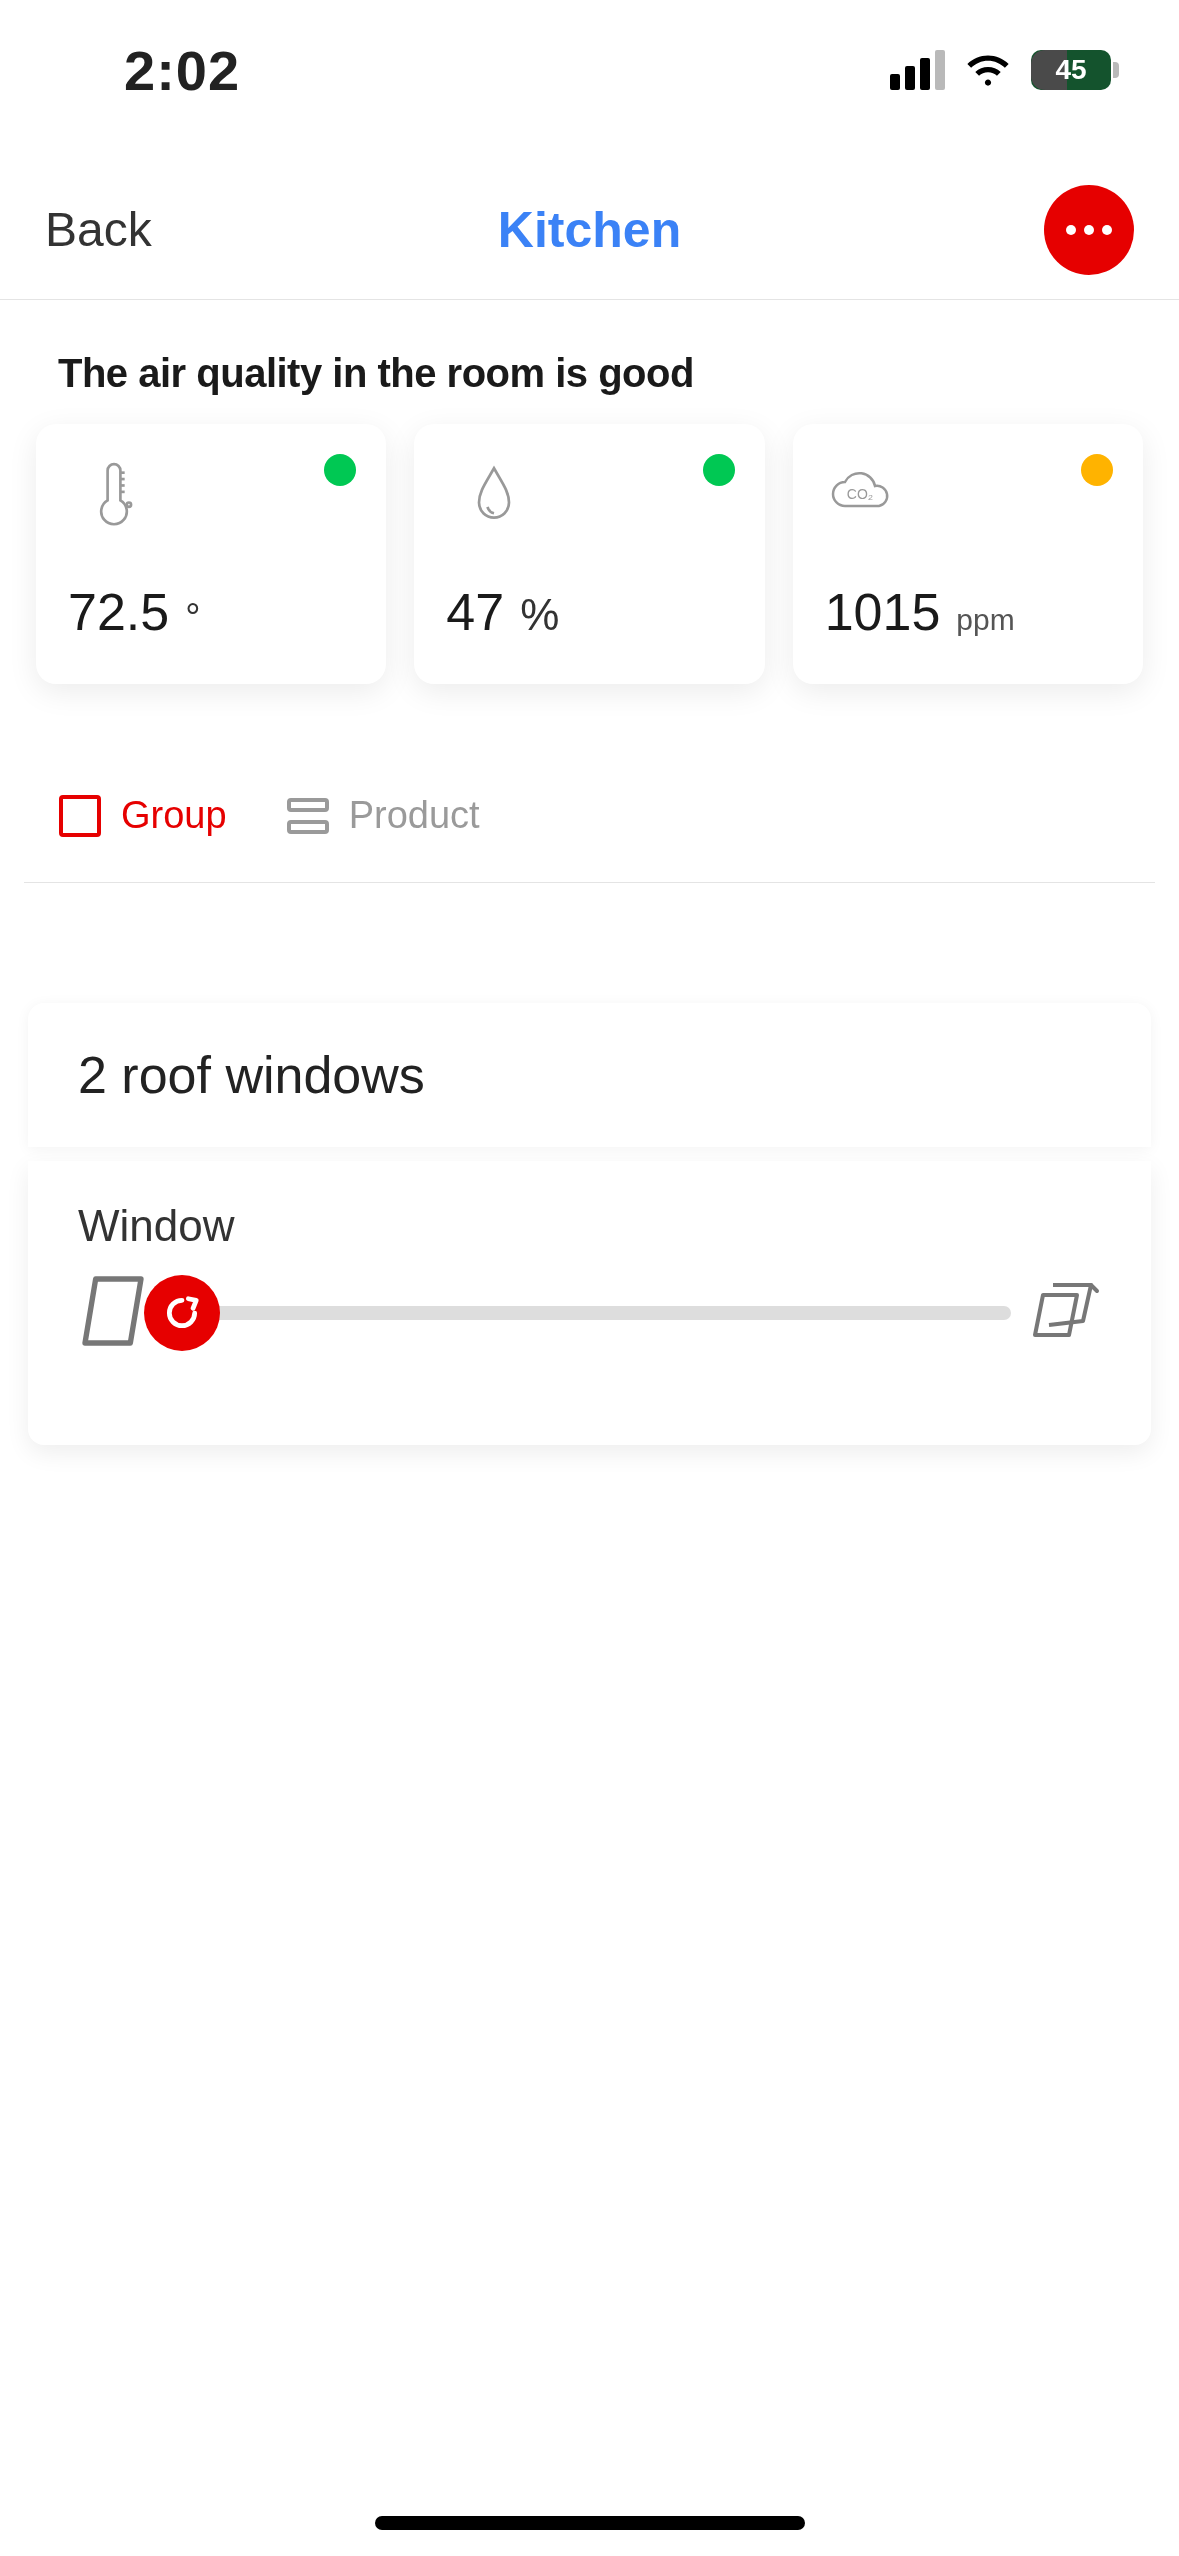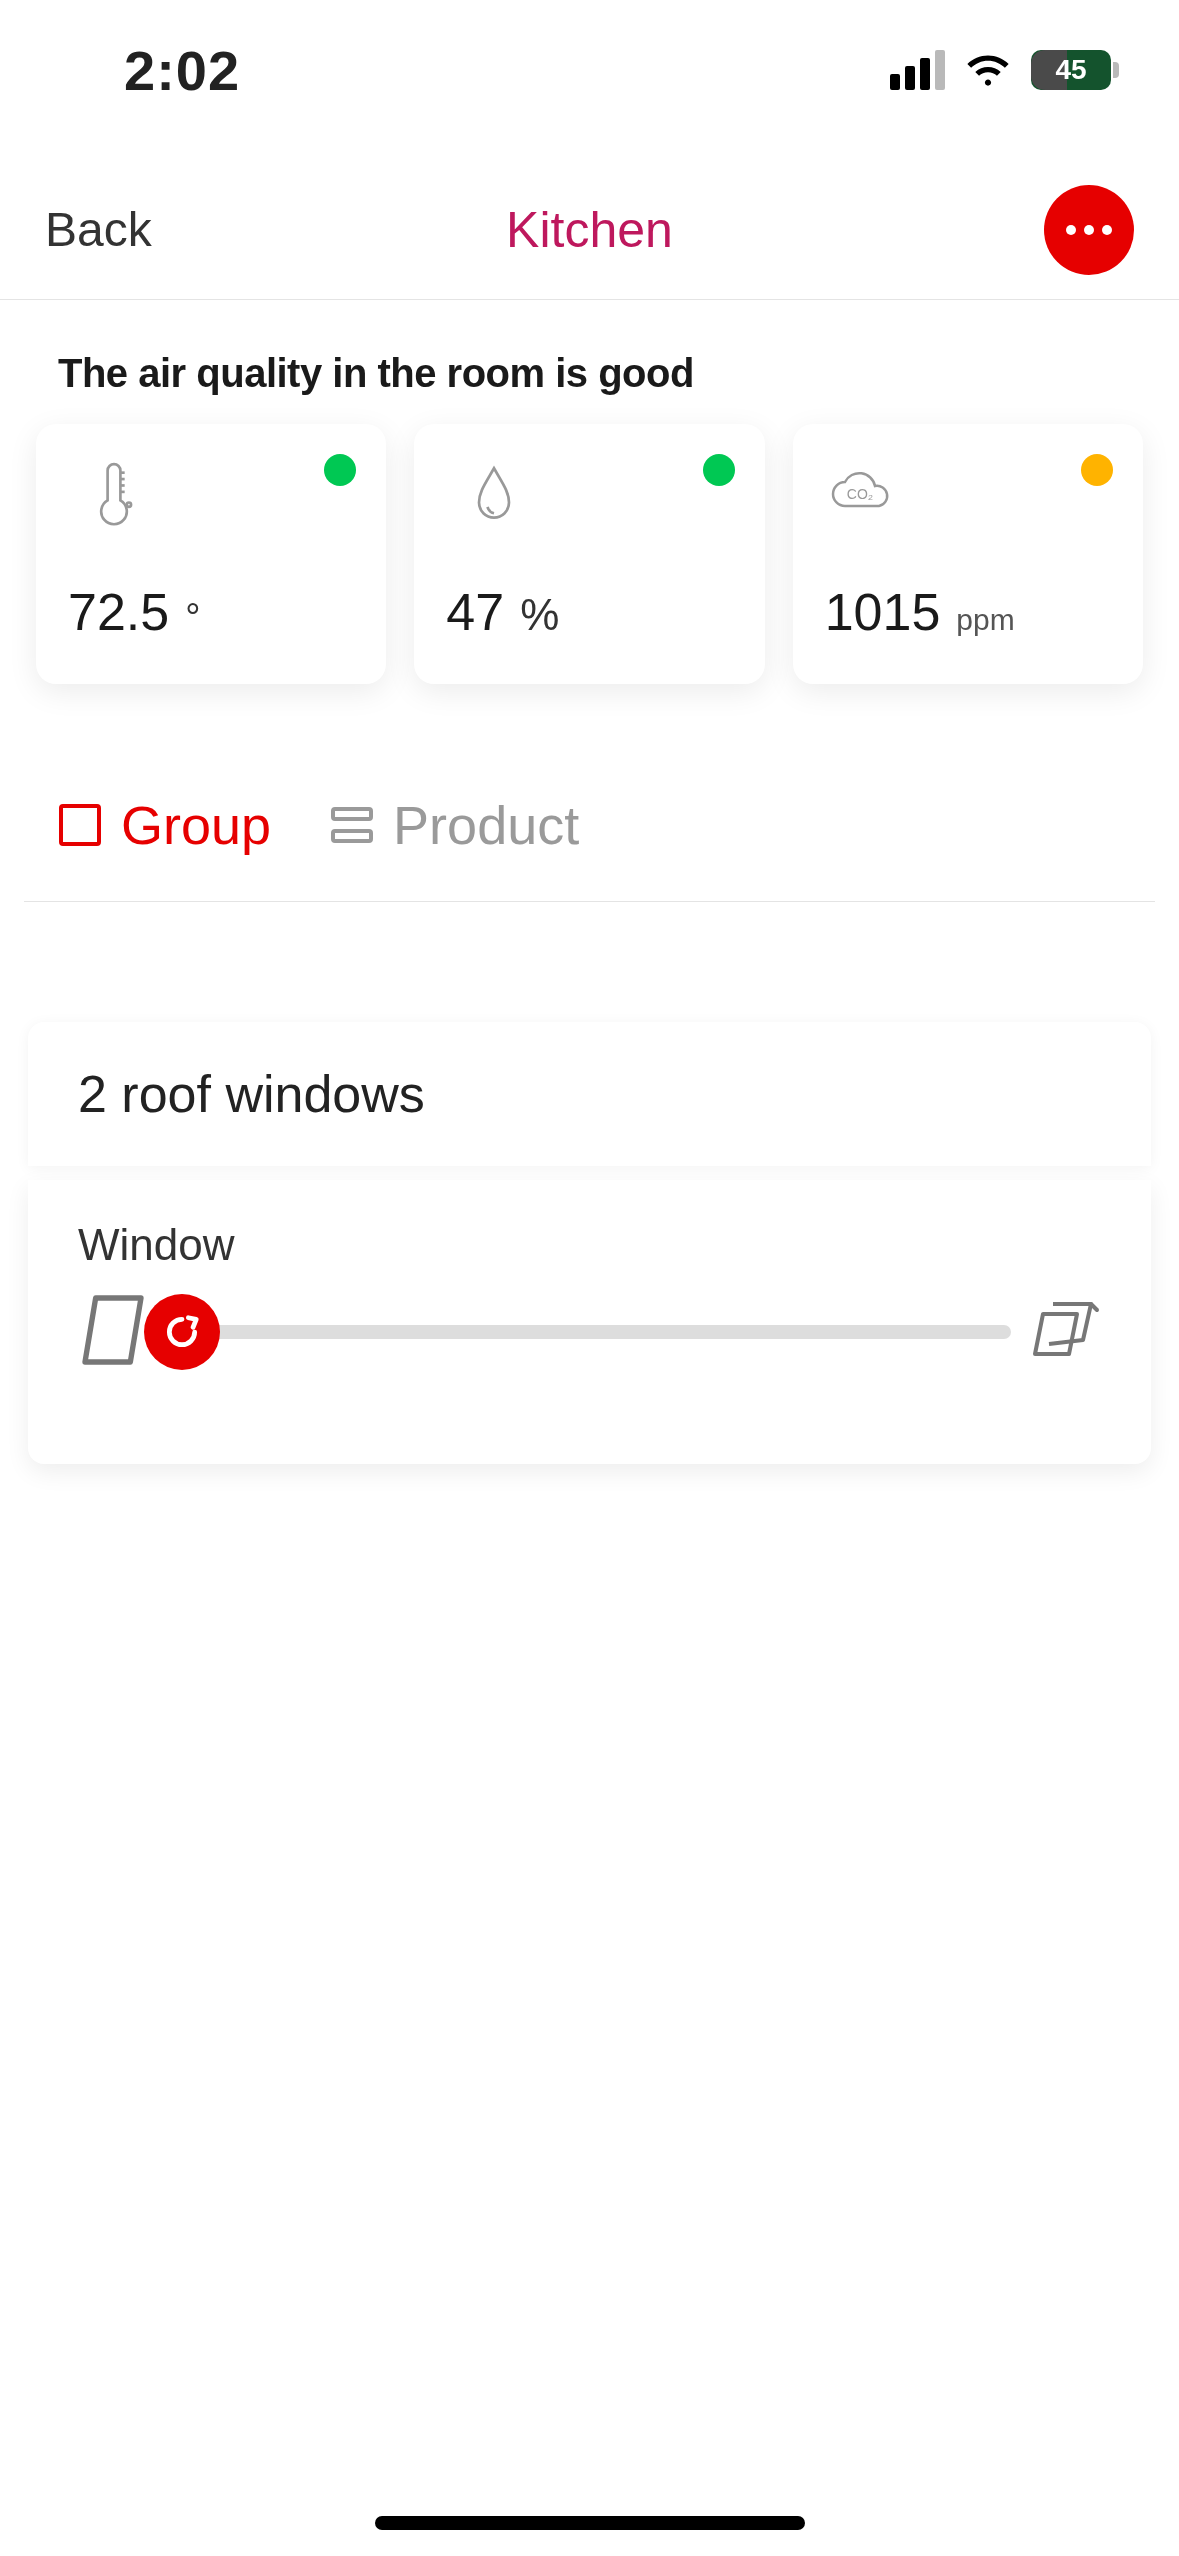--- a/index.html
+++ b/index.html
@@ -18,21 +18,21 @@
   .wifi-icon svg { width: 50px; height: 40px; }
   .battery-pill { display:flex; align-items:center; }
   .battery-body { width: 80px; height: 40px; border-radius: 10px; background:#14532d; position:relative; display:flex; align-items:center; }
   .battery-fill { position:absolute; left:0; top:0; bottom:0; width:45%; background:#4a4a4a; border-radius:14px 0 0 14px; }
   .battery-text { position:relative; font-size:28px; font-weight:600; color:#fff; width:100%; text-align:center; }
   .battery-cap { width:6px; height:16px; background:#b9b9b9; border-radius:0 4px 4px 0; margin-left:2px; }
 
   
   .nav-header { position:absolute; top:160px; left:0; right:0; height:140px; display:flex; align-items:center; justify-content:space-between; padding:0 45px; border-bottom:1px solid #e4e4e4; }
   .back-btn { font-size:48px; color:#333; background:none; border:none; cursor:pointer; }
-  .room-title { font-size:50px; color:#be185d; font-weight:400; position:absolute; left:50%; transform:translateX(-50%); }
+  .room-title { font-size:50px; color:#3b82f6; font-weight:700; position:absolute; left:50%; transform:translateX(-50%); }
   .more-btn { width:90px; height:90px; border-radius:50%; background:#e60000; border:none; cursor:pointer; display:flex; align-items:center; justify-content:center; gap:8px; }
   .more-btn span { width:10px; height:10px; border-radius:50%; background:#fff; }
 
   .content { position:absolute; top:320px; left:0; right:0; bottom:0; padding:0 28px; }
 
   .headline { font-size:40px; font-weight:600; color:#1a1a1a; margin:30px 30px 28px 30px; line-height:1.15; letter-spacing:-0.5px;}
 
   .metrics { display:flex; gap:28px; margin:0 8px 110px 8px; }
   .metric-card { flex:1; background:#fff; border-radius:20px; box-shadow:0 8px 30px rgba(0,0,0,0.08); padding:35px 32px 42px 32px; position:relative; height:260px; display:flex; flex-direction:column; justify-content:space-between; }
   .status-dot { position:absolute; top:30px; right:30px; width:32px; height:32px; border-radius:50%; }
@@ -40,21 +40,21 @@
   .dot-amber { background:#ffb300; }
   .metric-icon { width:70px; height:70px; display:flex; align-items:center; justify-content:flex-end; }
   .metric-icon svg { stroke:#999; fill:none; }
   .metric-value { font-size:52px; color:#1a1a1a; display:flex; align-items:baseline; gap:16px; }
   .metric-value .num { font-size:52px; }
   .metric-value .unit-sm { font-size:30px; color:#555; }
   .metric-value .unit-md { font-size:44px; color:#333; }
   .metric-value .deg { font-size:38px; color:#333; vertical-align: top;}
 
   .tabs { display:flex; gap:60px; padding:0 35px 45px 35px; border-bottom:1px solid #e4e4e4; margin:0 -4px 0 -4px;}
-  .tab { display:flex; align-items:center; gap:20px; font-size:54px; background:none; border:none; cursor:pointer; }
+  .tab { display:flex; align-items:center; gap:20px; font-size:38px; background:none; border:none; cursor:pointer; }
   .tab.active { color:#e60000; }
   .tab.inactive { color:#9a9a9a; }
   .tab-icon-sq { width:42px; height:42px; border:4px solid currentColor; border-radius:4px; }
   .tab-icon-list { display:flex; flex-direction:column; gap:8px; }
   .tab-icon-list span { width:42px; height:14px; border:4px solid currentColor; border-radius:4px; }
 
   .device-card-wrap { margin-top:120px; }
   .section-header { background:#fff; border-radius:16px 16px 0 0; box-shadow:0 2px 14px rgba(0,0,0,0.05); padding:42px 50px; font-size:52px; font-weight:500; color:#222; margin-bottom:14px;}
   .device-card { background:#fff; border-radius:0 0 16px 16px; box-shadow:0 8px 24px rgba(0,0,0,0.07); padding:40px 50px 90px 50px; }
   .device-label { font-size:44px; color:#333; margin-bottom:20px; }

